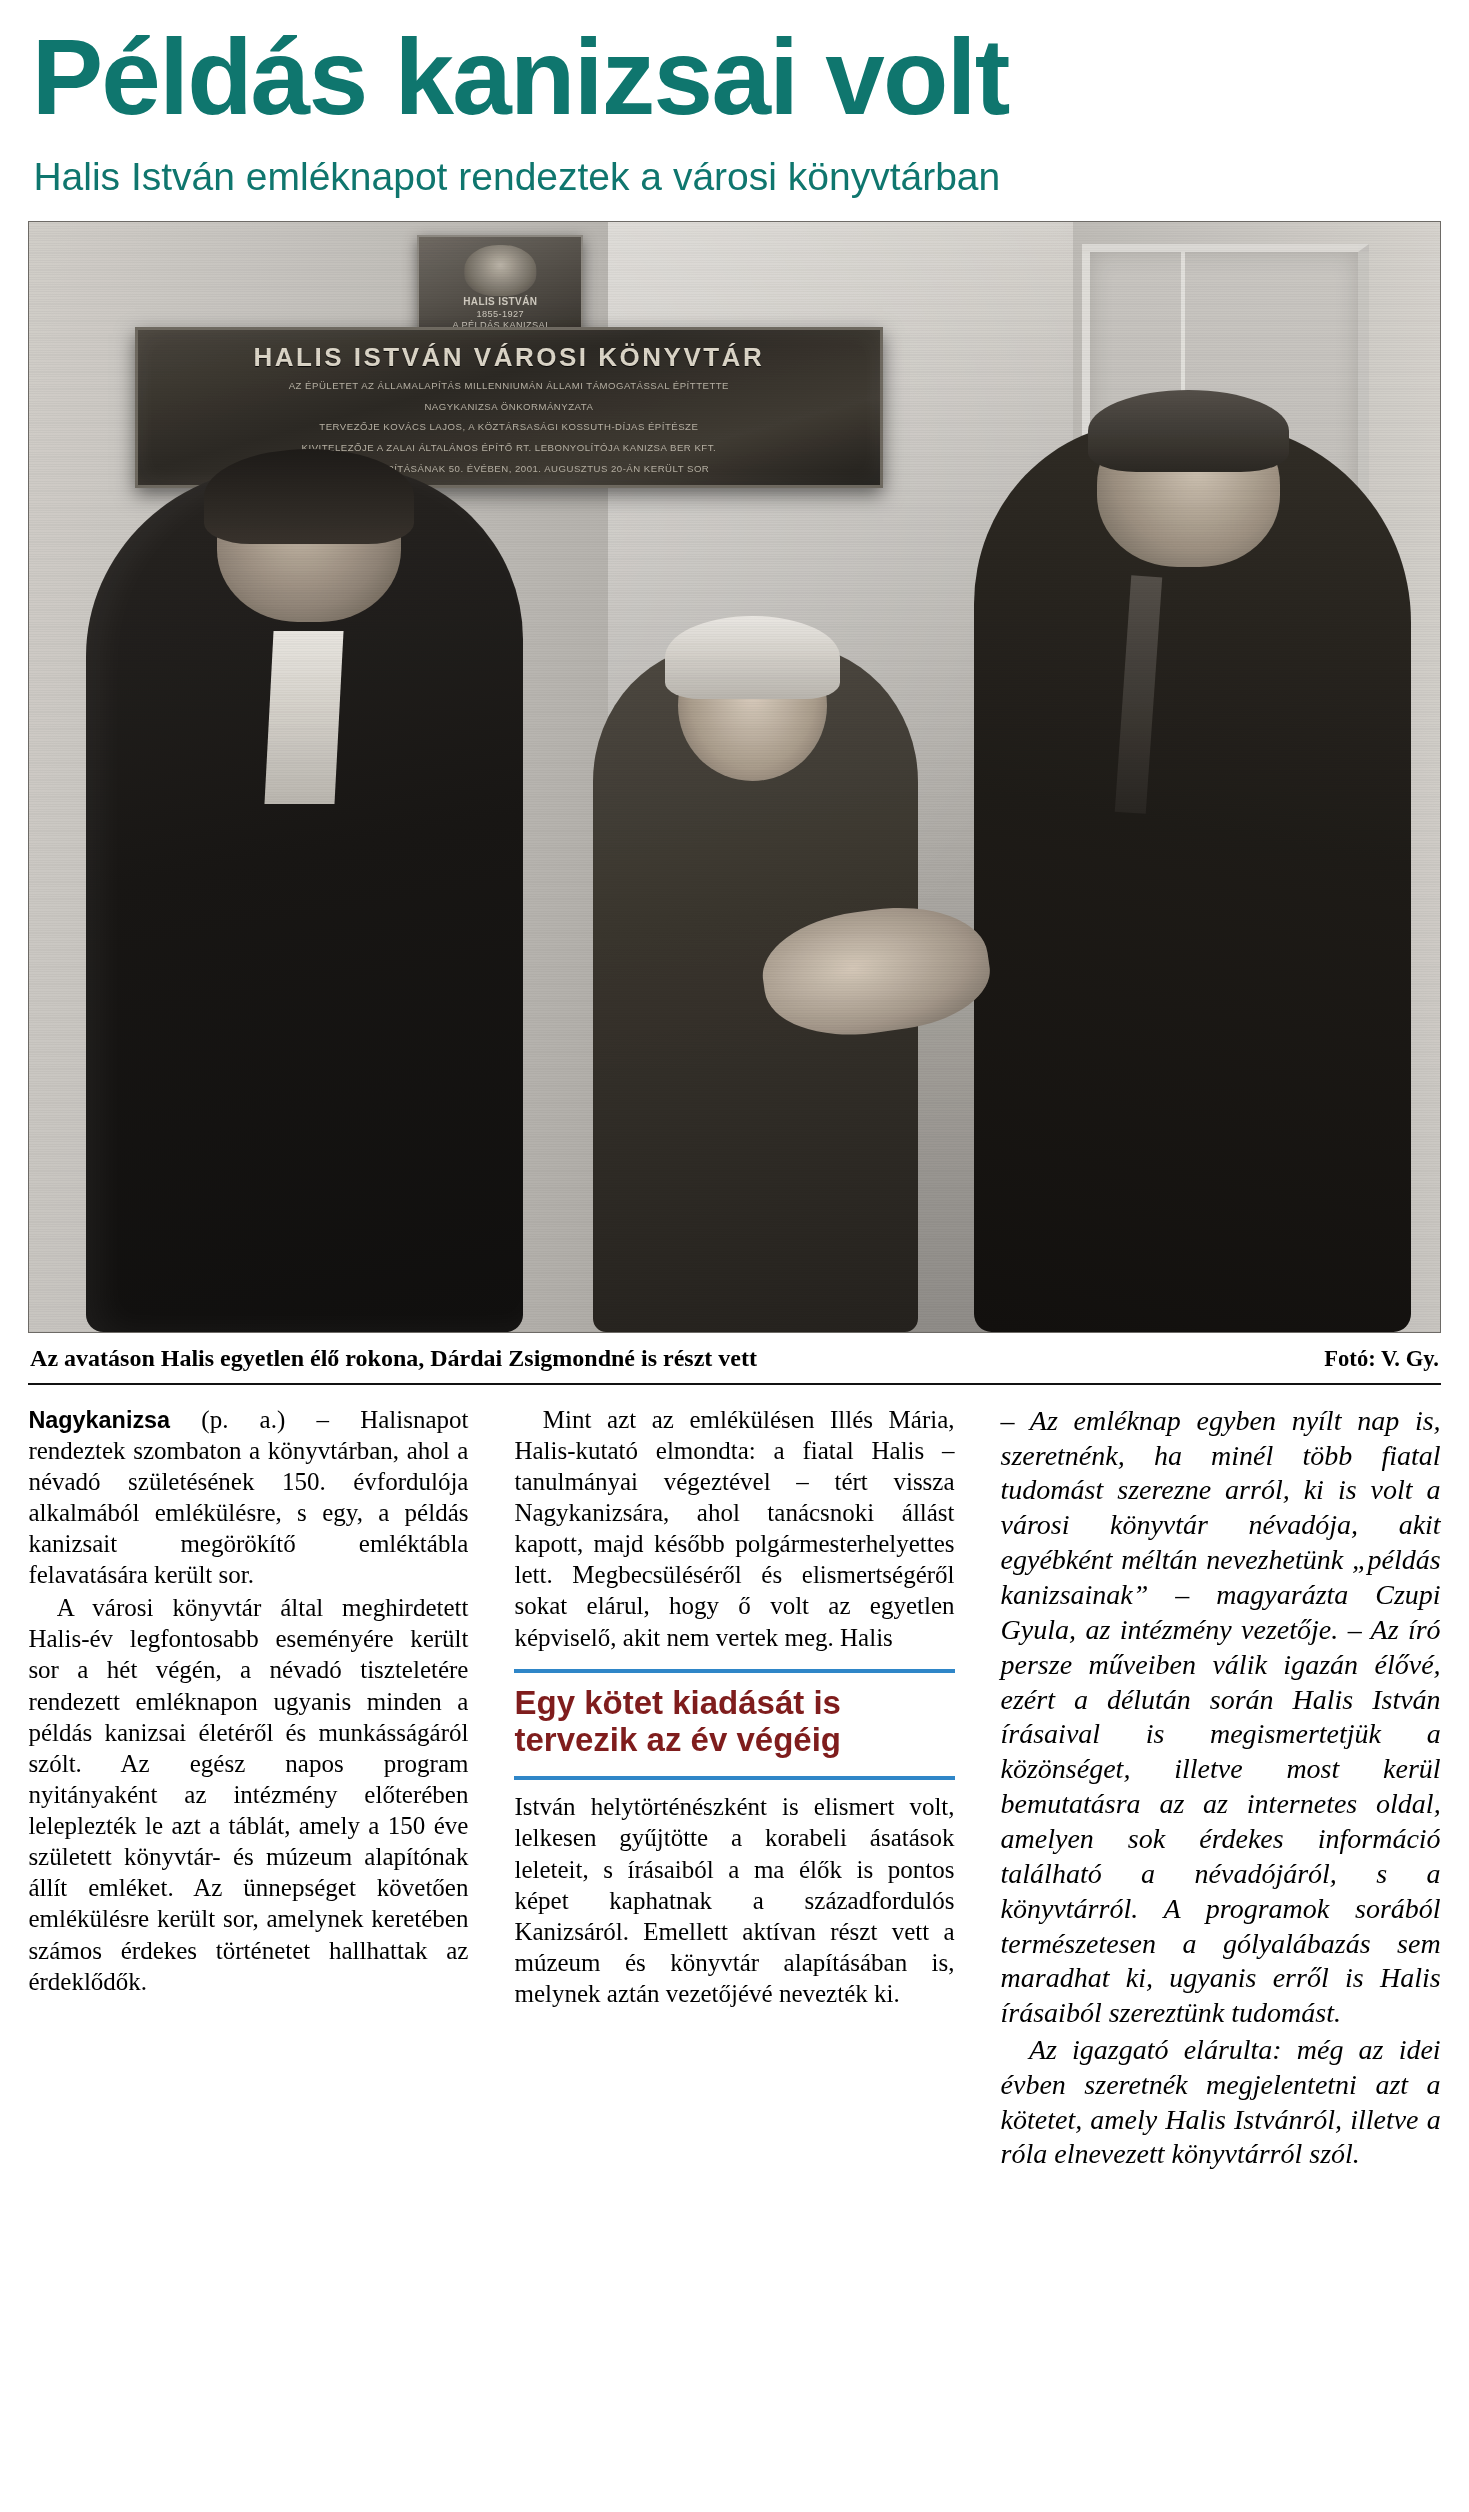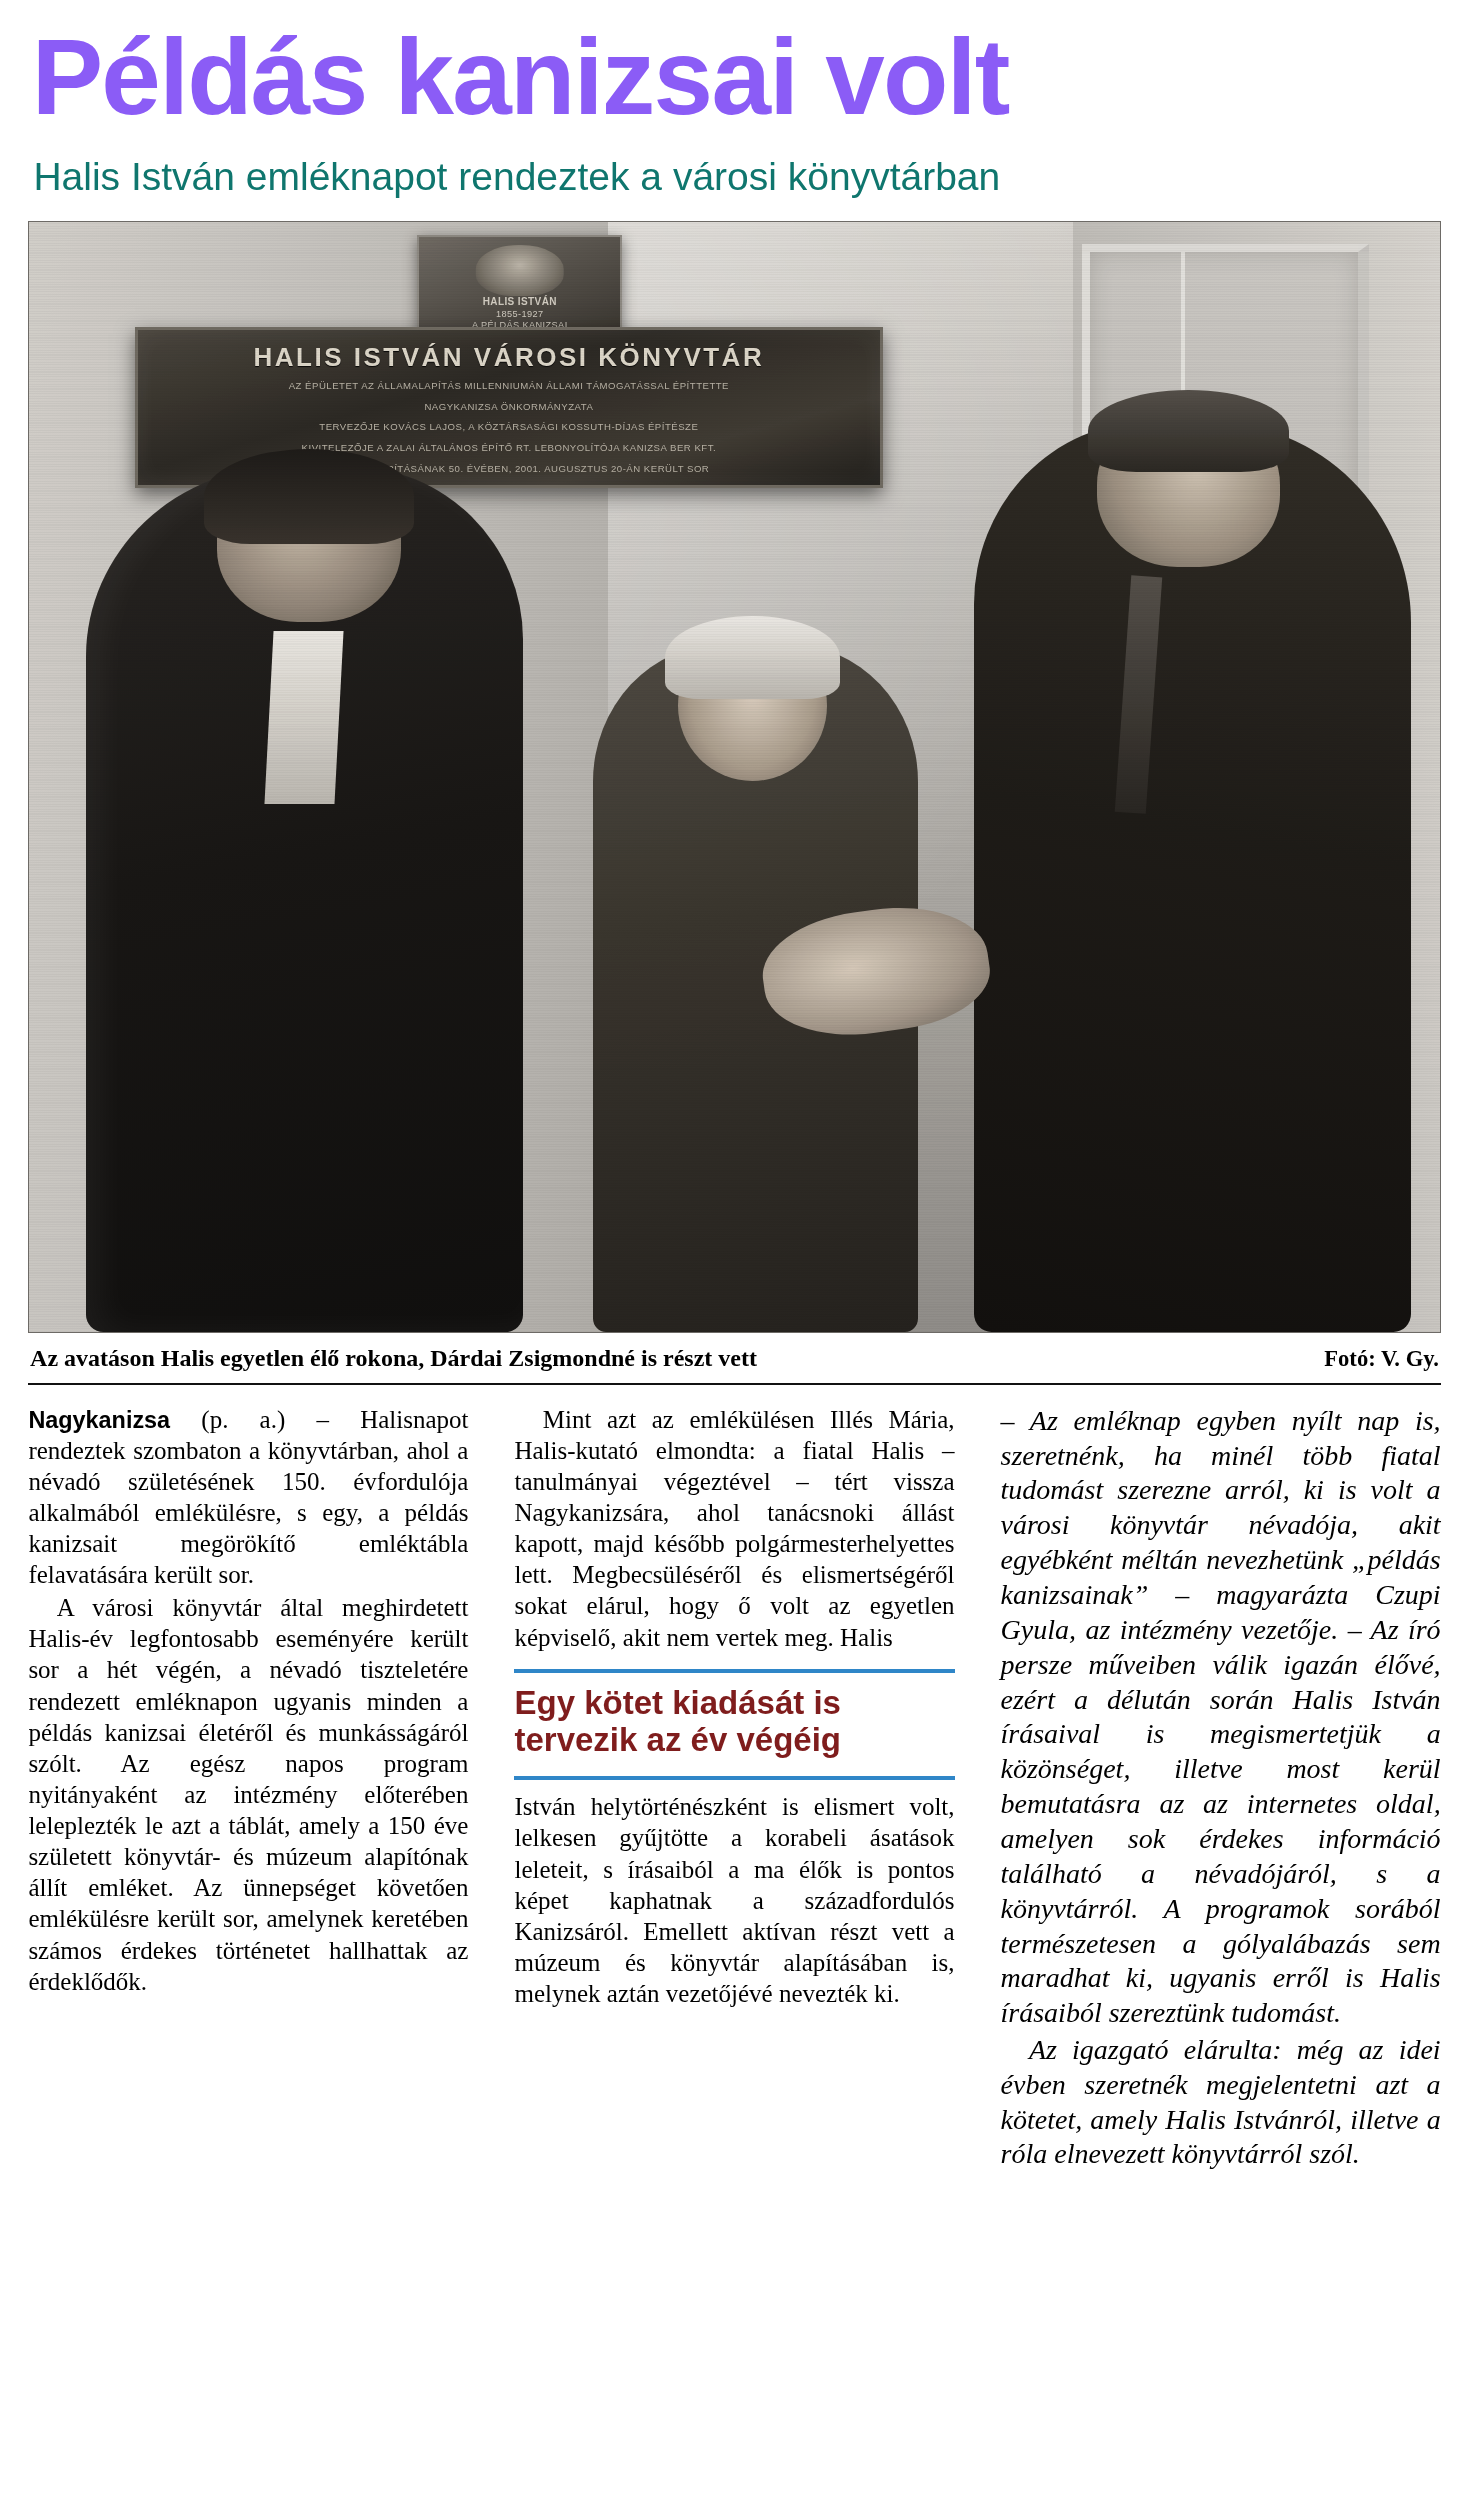--- a/index.html
+++ b/index.html
@@ -23,21 +23,21 @@
   }
 
   
   .headline {
     font-family: "Liberation Sans", sans-serif;
     font-weight: bold;
     font-size: 107px;
     line-height: 1.02;
     letter-spacing: -1.7px;
     margin: 0 0 23.4px 3.3px;
-    color: #8b5cf6;
+    color: #0f766e;
   }
   .subhead {
     font-family: "Liberation Sans", sans-serif;
     font-weight: normal;
     font-size: 39px;
     line-height: 1.1;
     margin: 0 0 22px 5px;
     color: #0f766e;
   }
 
@@ -87,21 +87,20 @@
   }
   
   .plaque-small {
     position: absolute;
     left: 27.5%; top: 1.2%;
     width: 11.5%; height: 8.8%;
     background: linear-gradient(160deg, #6f6a63, #3b3731);
     border: 2.5px solid #8e8a83;
     box-shadow: 0 4.2px 13.4px rgba(0,0,0,0.45);
     overflow: hidden;
-    padding-left: 39px;
   }
   .plaque-small .face {
     position: absolute;
     left: 50%; top: 8%;
     transform: translateX(-50%);
     width: 44%; height: 52%;
     background: radial-gradient(ellipse at 50% 40%, #b9b2a6 0%, #7a746a 60%, #4a463f 100%);
     border-radius: 48% 48% 42% 42%;
   }
   .plaque-small .txt {

